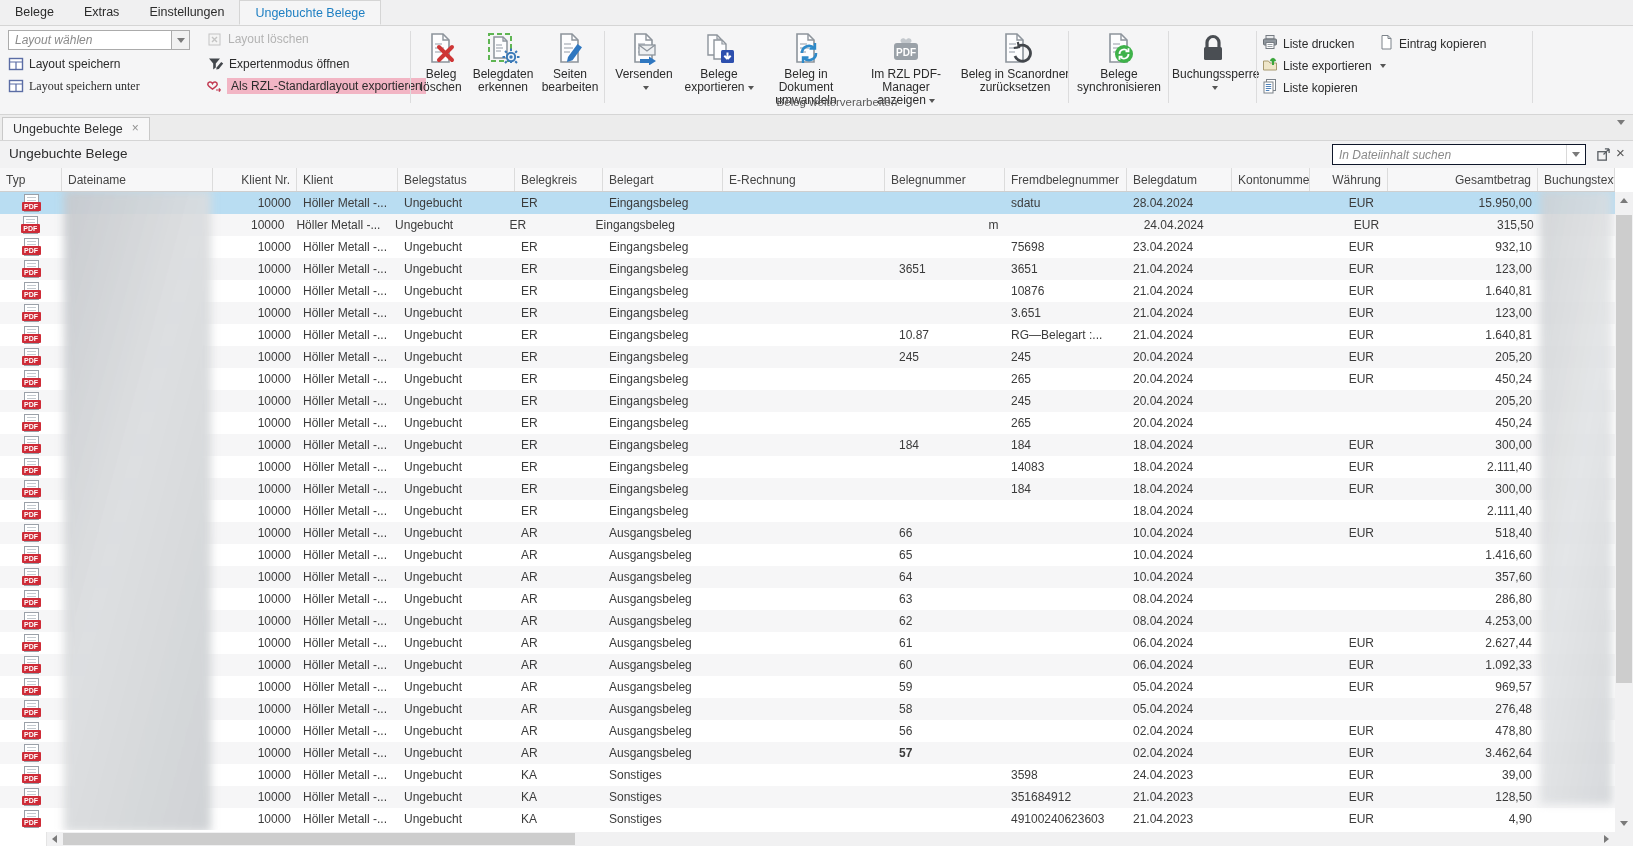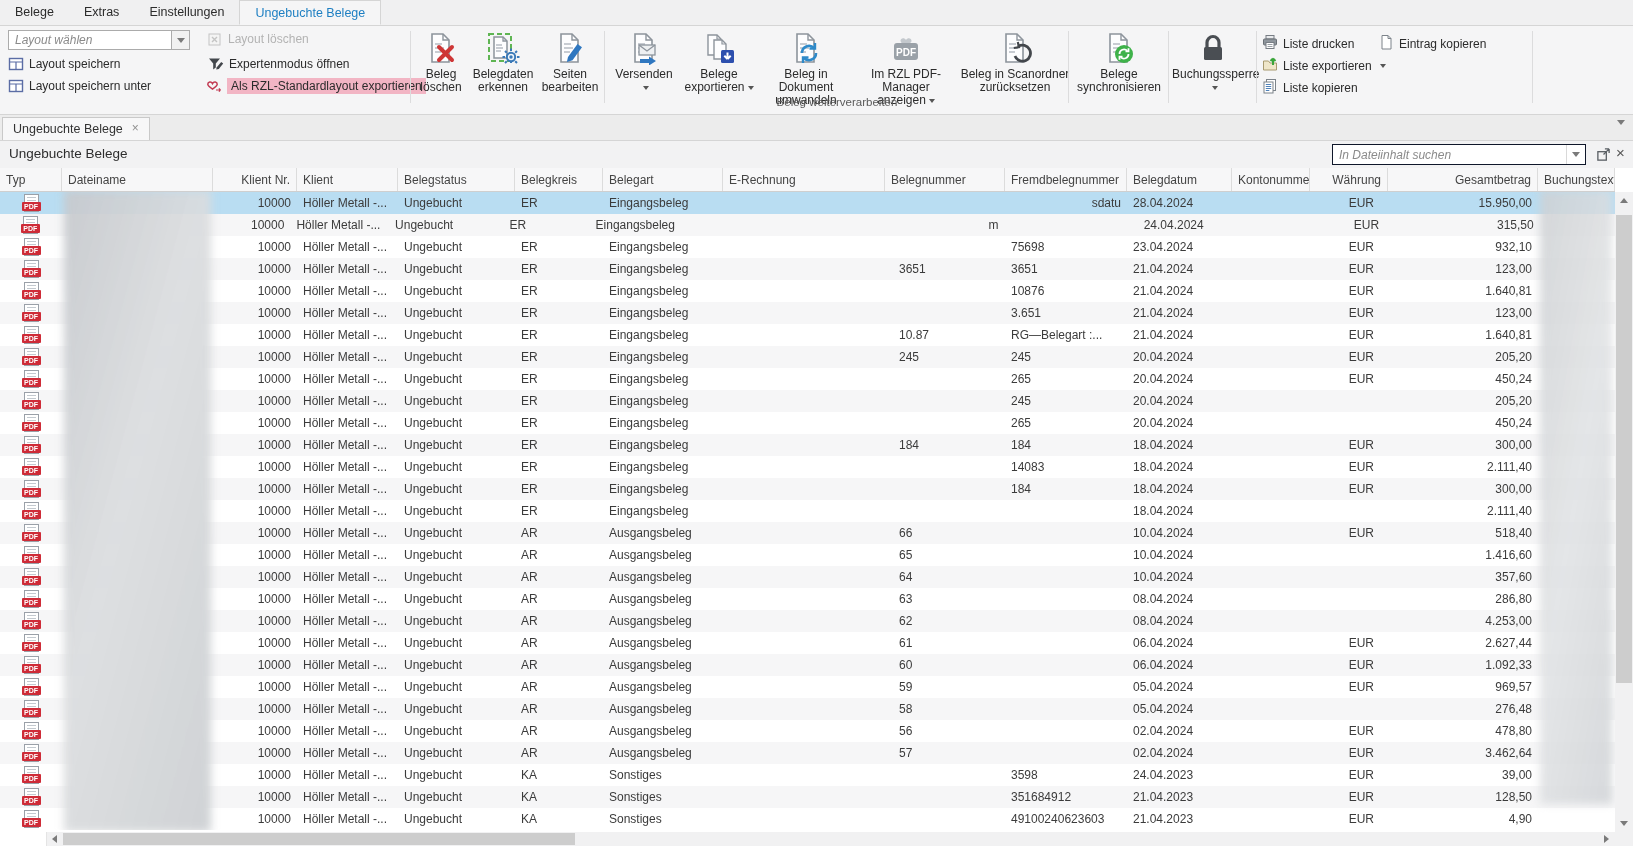--- a/index.html
+++ b/index.html
@@ -83,21 +83,21 @@
           <span class="tri-down"></span>
         </span>
     </div>
     <div class="lbtn" style="left:8px;top:30px;">
       <svg width="16" height="16" viewBox="0 0 16 16">
           <rect x="1.5" y="2.5" width="13" height="11" fill="#fff" stroke="#5b6da5" stroke-width="1.4"></rect>
           <path d="M1.5 6h13M8 6v7.5" stroke="#5b6da5" stroke-width="1.2" fill="none"></path>
         </svg>
       <span>Layout speichern</span>
     </div>
-    <div class="lbtn" style="left:8px;top:52px;">
+    <div class="lbtn" style="left:8px;top:52px;font-family:Liberation Serif, serif;">
       <svg width="16" height="16" viewBox="0 0 16 16">
           <rect x="1.5" y="2.5" width="13" height="11" fill="#fff" stroke="#5b6da5" stroke-width="1.4"></rect>
           <path d="M1.5 6h13M8 6v7.5" stroke="#5b6da5" stroke-width="1.2" fill="none"></path>
         </svg>
       <span>Layout speichern unter</span>
     </div>
     <div class="lbtn disabled" style="left:207px;top:5px;">
       <svg width="16" height="16" viewBox="0 0 16 16">
           <rect x="2" y="3" width="11" height="11" fill="#f4f4f4" stroke="#c4c4c4"></rect>
           <path d="M5 6l5 5M10 6l-5 5" stroke="#c4c4c4" stroke-width="1.4"></path>
@@ -367,21 +367,21 @@
           <div class="pdficon"></div>
         </div>
         <div class="cell" style="width: 151px;"></div>
         <div class="cell r" style="width: 84px;">10000</div>
         <div class="cell" style="width: 101px;">Höller Metall -...</div>
         <div class="cell" style="width: 117px;">Ungebucht</div>
         <div class="cell" style="width: 88px;">ER</div>
         <div class="cell" style="width: 120px;">Eingangsbeleg</div>
         <div class="cell" style="width: 162px;"></div>
         <div class="cell" style="width: 120px; padding-left: 14px;"></div>
-        <div class="cell" style="width: 122px; text-align: right;">sdatu</div>
+        <div class="cell" style="width: 122px;">sdatu</div>
         <div class="cell" style="width: 105px;">28.04.2024</div>
         <div class="cell r" style="width: 78px;"></div>
         <div class="cell r" style="width: 78px; padding-right: 14px;">EUR</div>
         <div class="cell r" style="width: 150px;">15.950,00</div>
         <div class="cell" style="width: 77px;"></div>
       </div>
       <div class="row alt">
         <div class="cell" style="width: 62px;">
           <div class="pdficon"></div>
         </div>
@@ -841,21 +841,21 @@
         <div class="cell" style="width: 62px;">
           <div class="pdficon"></div>
         </div>
         <div class="cell" style="width: 151px;"></div>
         <div class="cell r" style="width: 84px;">10000</div>
         <div class="cell" style="width: 101px;">Höller Metall -...</div>
         <div class="cell" style="width: 117px;">Ungebucht</div>
         <div class="cell" style="width: 88px;">AR</div>
         <div class="cell" style="width: 120px;">Ausgangsbeleg</div>
         <div class="cell" style="width: 162px;"></div>
-        <div class="cell" style="width: 120px; padding-left: 14px;">57</div>
+        <div class="cell" style="width: 120px; padding-left: 14px; font-weight: bold;">57</div>
         <div class="cell" style="width: 122px;"></div>
         <div class="cell" style="width: 105px;">02.04.2024</div>
         <div class="cell r" style="width: 78px;"></div>
         <div class="cell r" style="width: 78px; padding-right: 14px;">EUR</div>
         <div class="cell r" style="width: 150px;">3.462,64</div>
         <div class="cell" style="width: 77px;"></div>
       </div>
       <div class="row">
         <div class="cell" style="width: 62px;">
           <div class="pdficon"></div>

